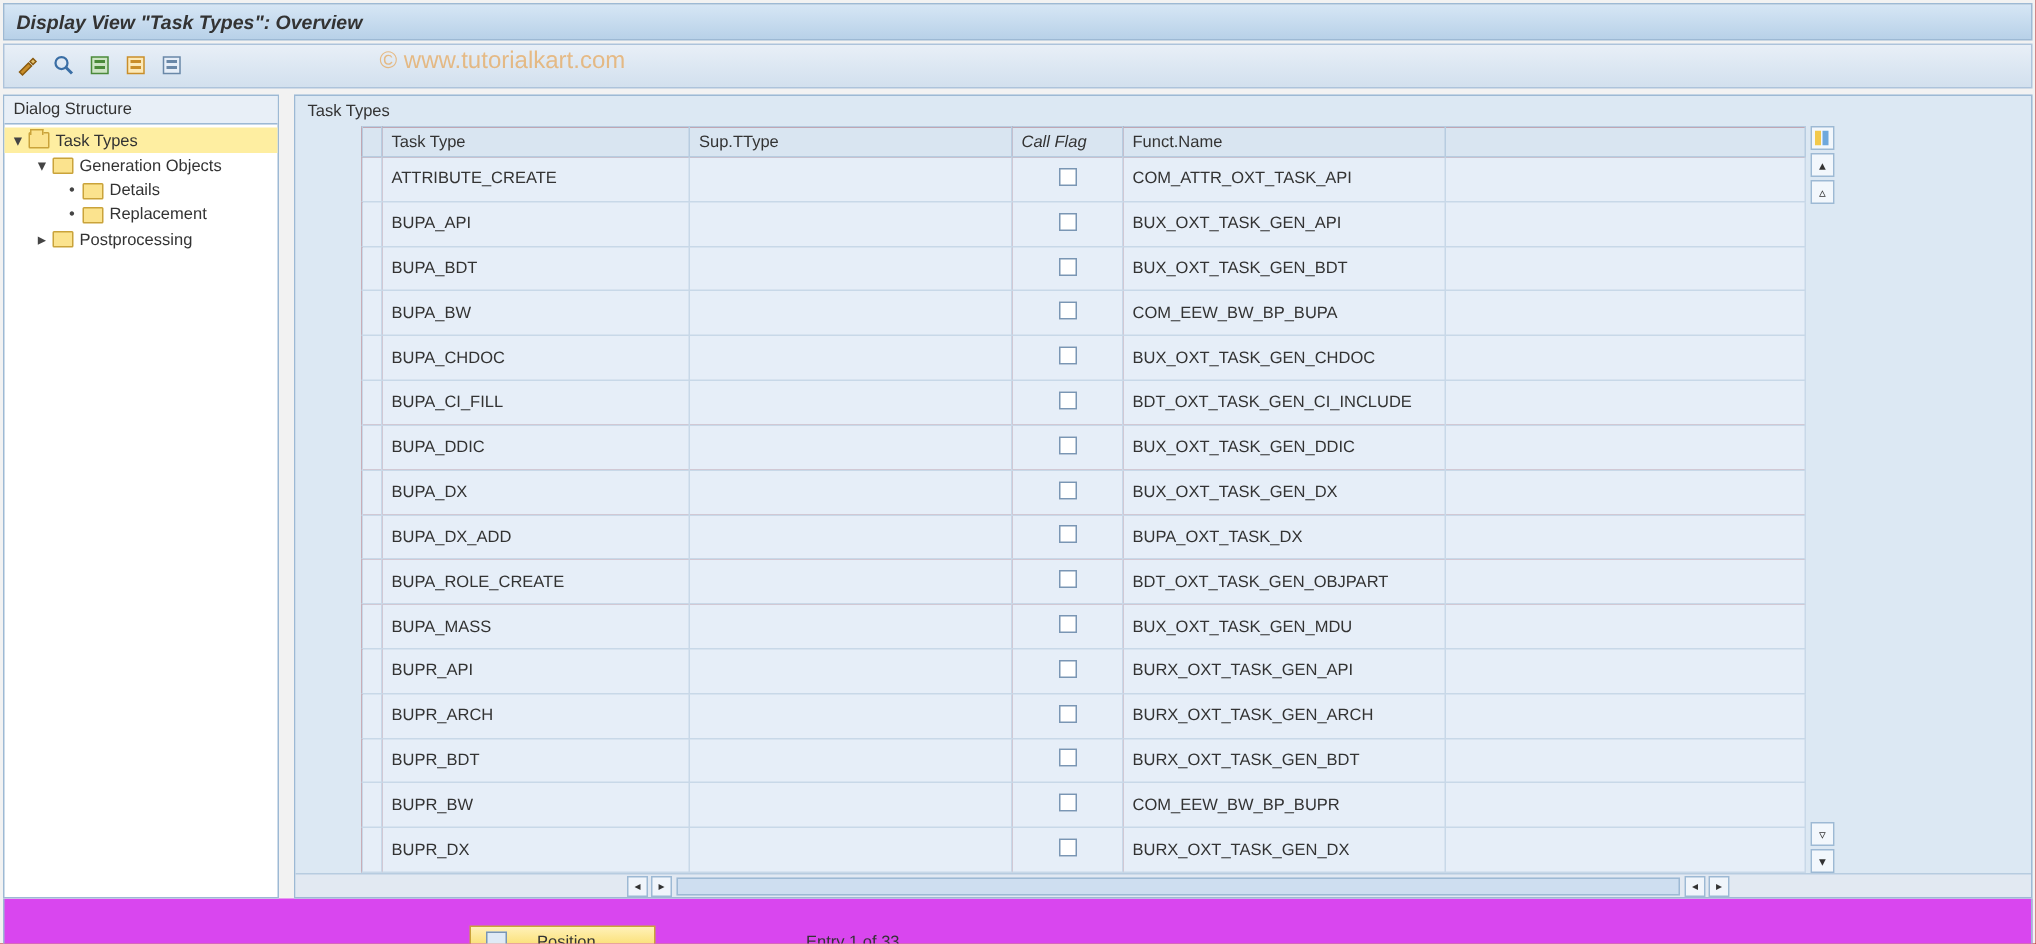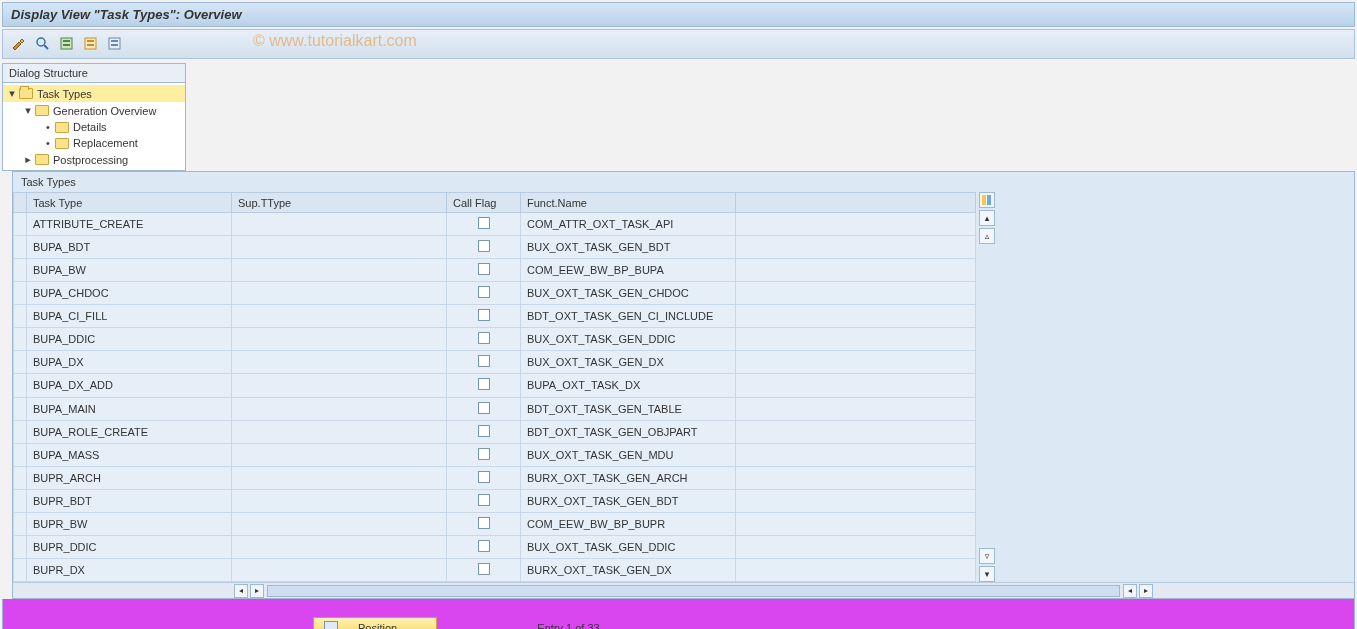--- a/index.html
+++ b/index.html
@@ -44,21 +44,20 @@
       left: 250px; top: 2px;
       color: #e89a3c;
       font-size: 16px;
       opacity: 0.6;
       pointer-events: none;
     }
     .main {
       display: flex;
       margin: 4px 2px 0 2px;
       height: 536px;
-      flex-direction: column;
     }
     .tree-panel {
       width: 184px;
       border: 1px solid #9db9d4;
       background: #fff;
       font-size: 11px;
       flex-shrink: 0;
     }
     .tree-header {
       background: #e8eff7;
@@ -105,40 +104,41 @@
       flex:1;
       background:#dce8f3;
       overflow:hidden;
       position:relative;
       display:flex;
     }
     .grid-table {
       border-collapse: collapse;
       background: #b91c1c;
       flex:0 0 auto;
+      margin-left:44px;
     }
     .grid-table th {
       background: #d9e5f1;
       border: 1px solid #b7cce0;
       text-align: left;
       font-weight: normal;
       padding: 3px 6px;
       font-size: 11px;
       height: 20px;
     }
     .grid-table td {
       border: 1px solid #c8d8e8;
       padding: 2px 6px;
       font-size: 11px;
       height: 21px;
       background: #e6eef8;
     }
     .th-tasktype { width: 205px; }
     .th-suptype  { width: 215px; }
-    .th-callflag { width: 74px; text-align:left; }
+    .th-callflag { width: 74px; text-align:left;font-style:italic; }
     .th-funct    { width: 215px; }
     .chk {
       width:12px; height:12px; border:1px solid #7a96b4; background:#fff; display:inline-block;
     }
     .side-icons {
       width: 22px;
       display:flex; flex-direction:column; align-items:center;
       padding-top:0;
       gap:2px;
       background:#dce8f3;
@@ -226,21 +226,21 @@
     <div class="tree-header">Dialog Structure</div>
     <div class="tree-body">
       <div class="tree-node selected">
         <span class="tree-toggle">▾</span>
         <span class="folder open"></span>
         <span>Task Types</span>
       </div>
       <div class="tree-node tree-indent-1">
         <span class="tree-toggle">▾</span>
         <span class="folder"></span>
-        <span>Generation Overview</span>
+        <span>Generation Objects</span>
       </div>
       <div class="tree-node tree-indent-2">
         <span class="tree-bullet">•</span>
         <span class="folder"></span>
         <span>Details</span>
       </div>
       <div class="tree-node tree-indent-2">
         <span class="tree-bullet">•</span>
         <span class="folder"></span>
         <span>Replacement</span>
@@ -271,20 +271,28 @@
             <tr>
               <td></td>
               <td>ATTRIBUTE_CREATE</td>
               <td></td>
               <td style="text-align:center"><span class="chk"></span></td>
               <td>COM_ATTR_OXT_TASK_API</td>
               <td></td>
             </tr>
             <tr>
               <td></td>
+              <td>BUPA_API</td>
+              <td></td>
+              <td style="text-align:center"><span class="chk"></span></td>
+              <td>BUX_OXT_TASK_GEN_API</td>
+              <td></td>
+            </tr>
+            <tr>
+              <td></td>
               <td>BUPA_BDT</td>
               <td></td>
               <td style="text-align:center"><span class="chk"></span></td>
               <td>BUX_OXT_TASK_GEN_BDT</td>
               <td></td>
             </tr>
             <tr>
               <td></td>
               <td>BUPA_BW</td>
               <td></td>
@@ -327,72 +335,64 @@
             <tr>
               <td></td>
               <td>BUPA_DX_ADD</td>
               <td></td>
               <td style="text-align:center"><span class="chk"></span></td>
               <td>BUPA_OXT_TASK_DX</td>
               <td></td>
             </tr>
             <tr>
               <td></td>
-              <td>BUPA_MAIN</td>
-              <td></td>
-              <td style="text-align:center"><span class="chk"></span></td>
-              <td>BDT_OXT_TASK_GEN_TABLE</td>
-              <td></td>
-            </tr>
-            <tr>
-              <td></td>
               <td>BUPA_ROLE_CREATE</td>
               <td></td>
               <td style="text-align:center"><span class="chk"></span></td>
               <td>BDT_OXT_TASK_GEN_OBJPART</td>
               <td></td>
             </tr>
             <tr>
               <td></td>
               <td>BUPA_MASS</td>
               <td></td>
               <td style="text-align:center"><span class="chk"></span></td>
               <td>BUX_OXT_TASK_GEN_MDU</td>
               <td></td>
             </tr>
             <tr>
               <td></td>
+              <td>BUPR_API</td>
+              <td></td>
+              <td style="text-align:center"><span class="chk"></span></td>
+              <td>BURX_OXT_TASK_GEN_API</td>
+              <td></td>
+            </tr>
+            <tr>
+              <td></td>
               <td>BUPR_ARCH</td>
               <td></td>
               <td style="text-align:center"><span class="chk"></span></td>
               <td>BURX_OXT_TASK_GEN_ARCH</td>
               <td></td>
             </tr>
             <tr>
               <td></td>
               <td>BUPR_BDT</td>
               <td></td>
               <td style="text-align:center"><span class="chk"></span></td>
               <td>BURX_OXT_TASK_GEN_BDT</td>
               <td></td>
             </tr>
             <tr>
               <td></td>
               <td>BUPR_BW</td>
               <td></td>
               <td style="text-align:center"><span class="chk"></span></td>
               <td>COM_EEW_BW_BP_BUPR</td>
-              <td></td>
-            </tr>
-            <tr>
-              <td></td>
-              <td>BUPR_DDIC</td>
-              <td></td>
-              <td style="text-align:center"><span class="chk"></span></td>
-              <td>BUX_OXT_TASK_GEN_DDIC</td>
               <td></td>
             </tr>
             <tr>
               <td></td>
               <td>BUPR_DX</td>
               <td></td>
               <td style="text-align:center"><span class="chk"></span></td>
               <td>BURX_OXT_TASK_GEN_DX</td>
               <td></td>
             </tr>

